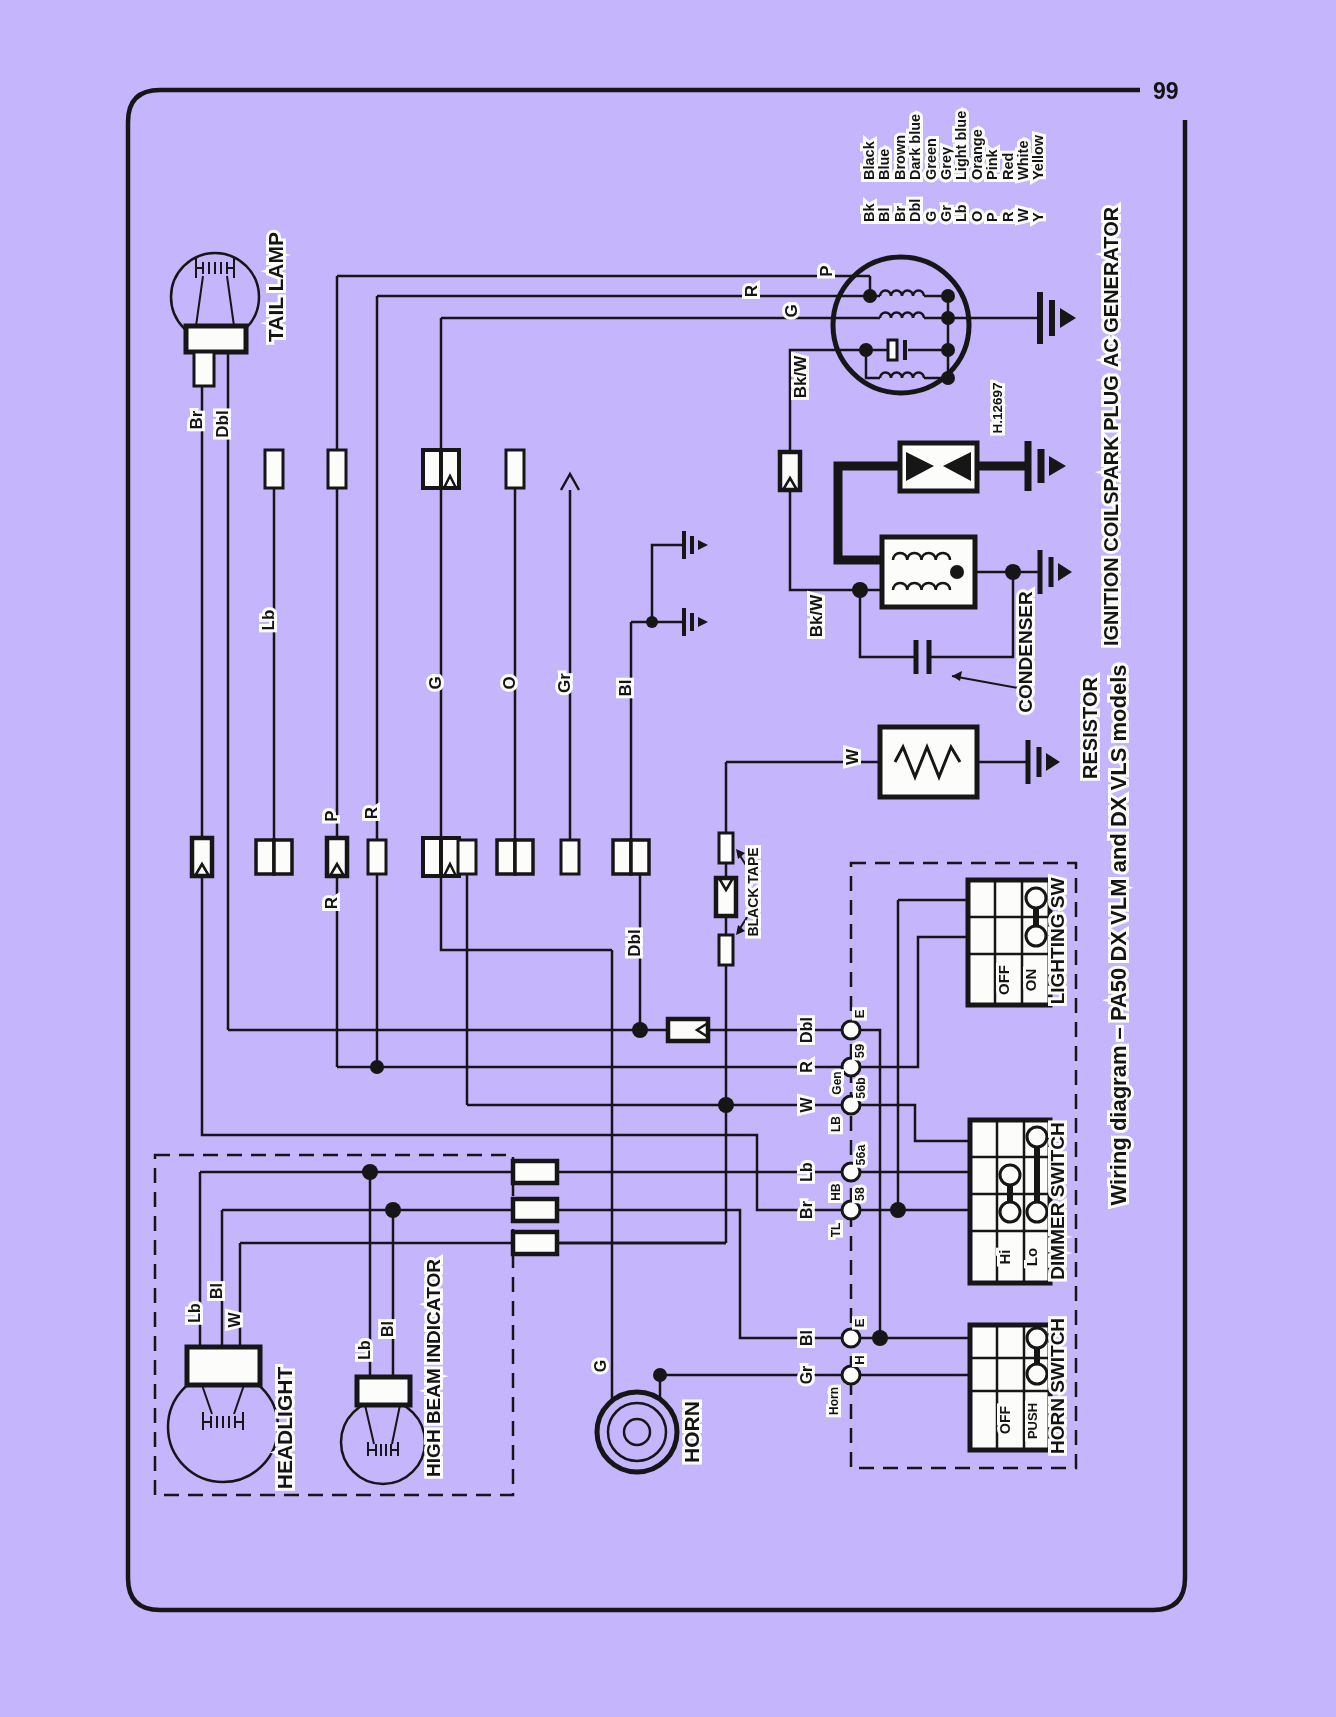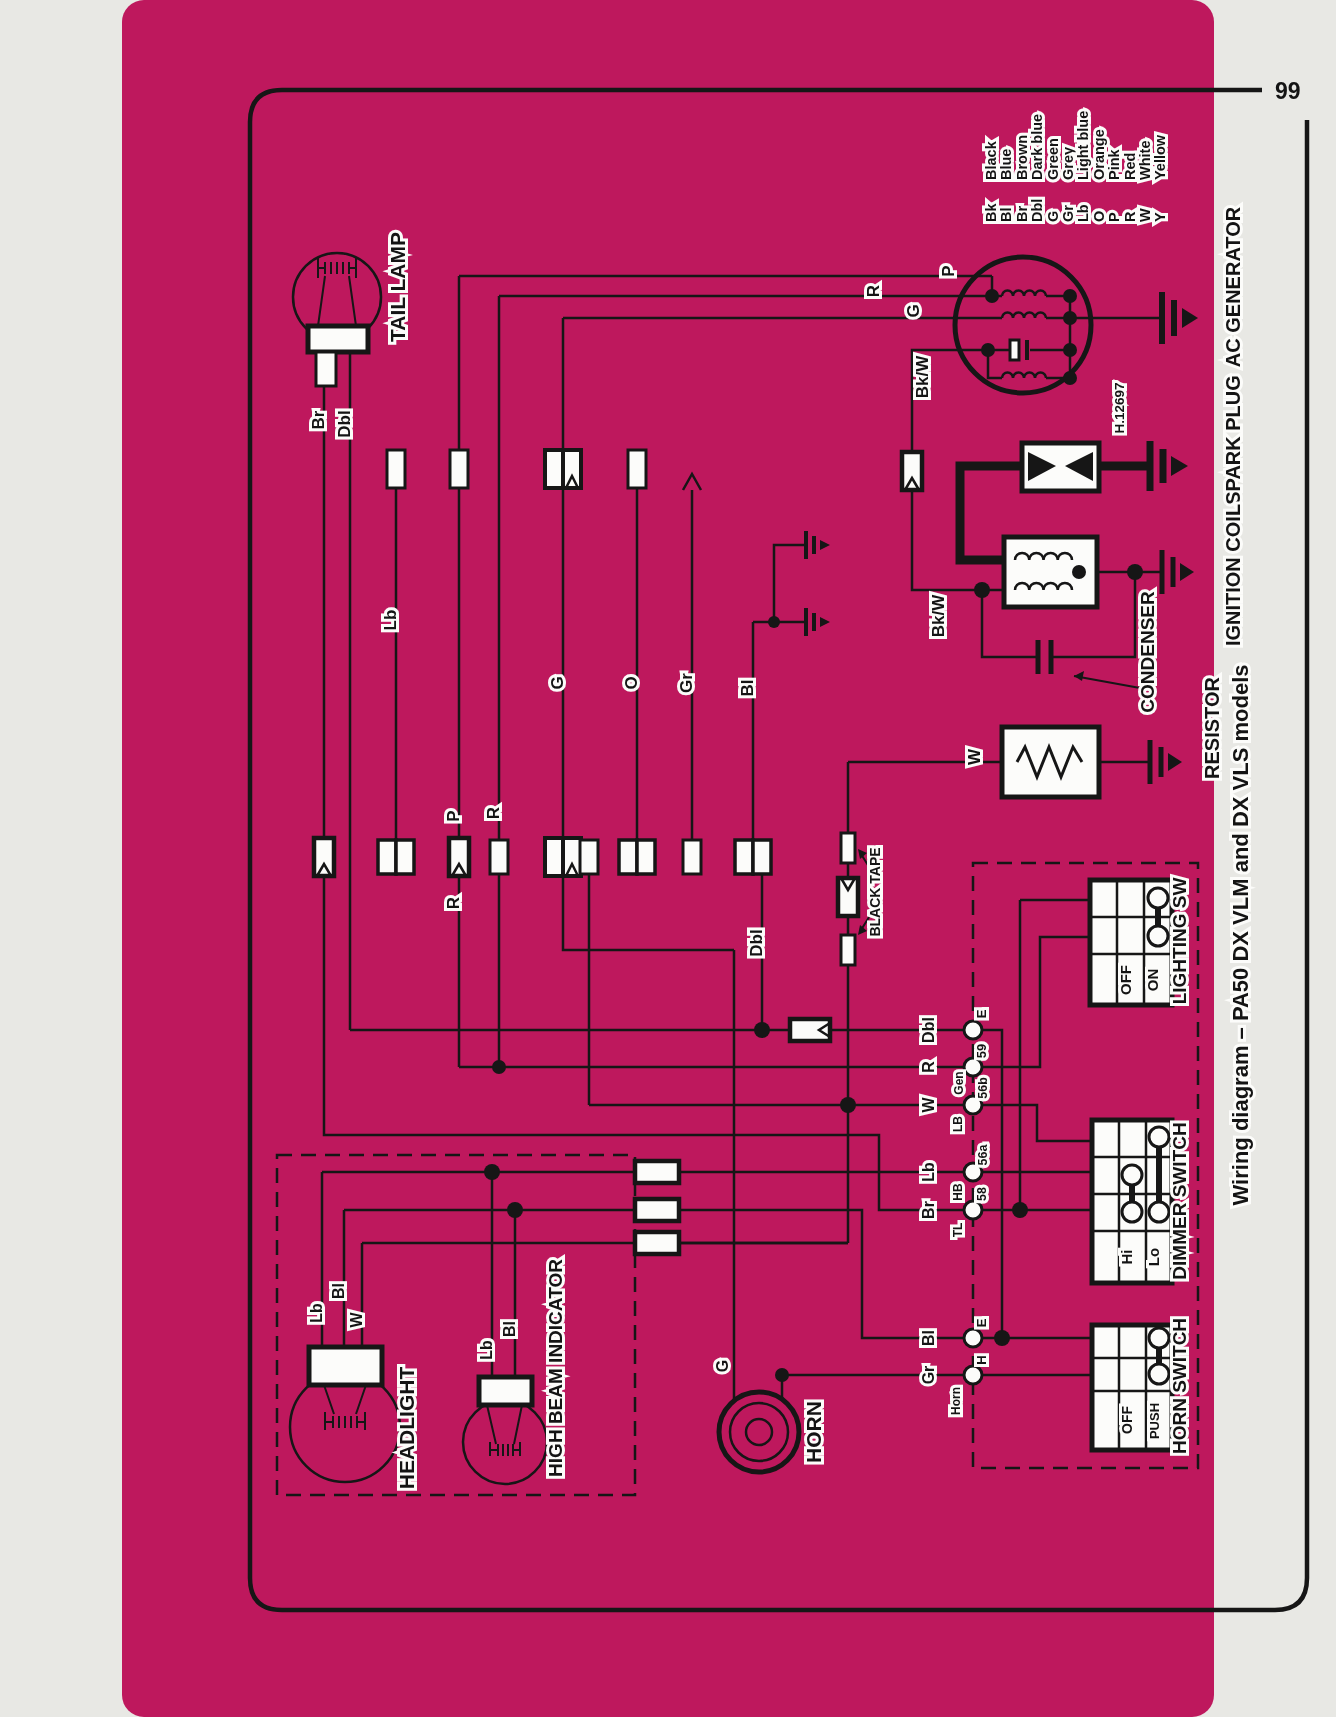--- a/index.html
+++ b/index.html
@@ -1,16 +1,16 @@
 <!DOCTYPE html>
 <html><head>
 <meta charset="utf-8">
 <style>
   html,body{margin:0;padding:0;background:#e8e8e4;}
-  #page{position:relative;width:1092px;height:1717px;background:#be185d;margin:0 auto;border-radius:22px;}
+  #page{position:relative;width:1336px;height:1717px;background:#c4b5fd;margin:0 auto;}
   svg{position:absolute;left:0;top:0;}
   .w{stroke:#161616;stroke-width:2.5;fill:none;}
   .thick{stroke:#161616;stroke-width:9;fill:none;}
   .bold5{stroke:#161616;stroke-width:5;fill:#fcfcfa;}
   .bold45{stroke:#161616;stroke-width:4.5;fill:#fcfcfa;}
   .bold4{stroke:#161616;stroke-width:4;fill:#fcfcfa;}
   .thin3{stroke:#161616;stroke-width:3;fill:#fcfcfa;}
   .thin35{stroke:#161616;stroke-width:3.5;fill:#fcfcfa;}
   .grid{stroke:#161616;stroke-width:2.5;fill:none;}
   .dash{stroke:#161616;stroke-width:2.5;fill:none;stroke-dasharray:15 9;}

